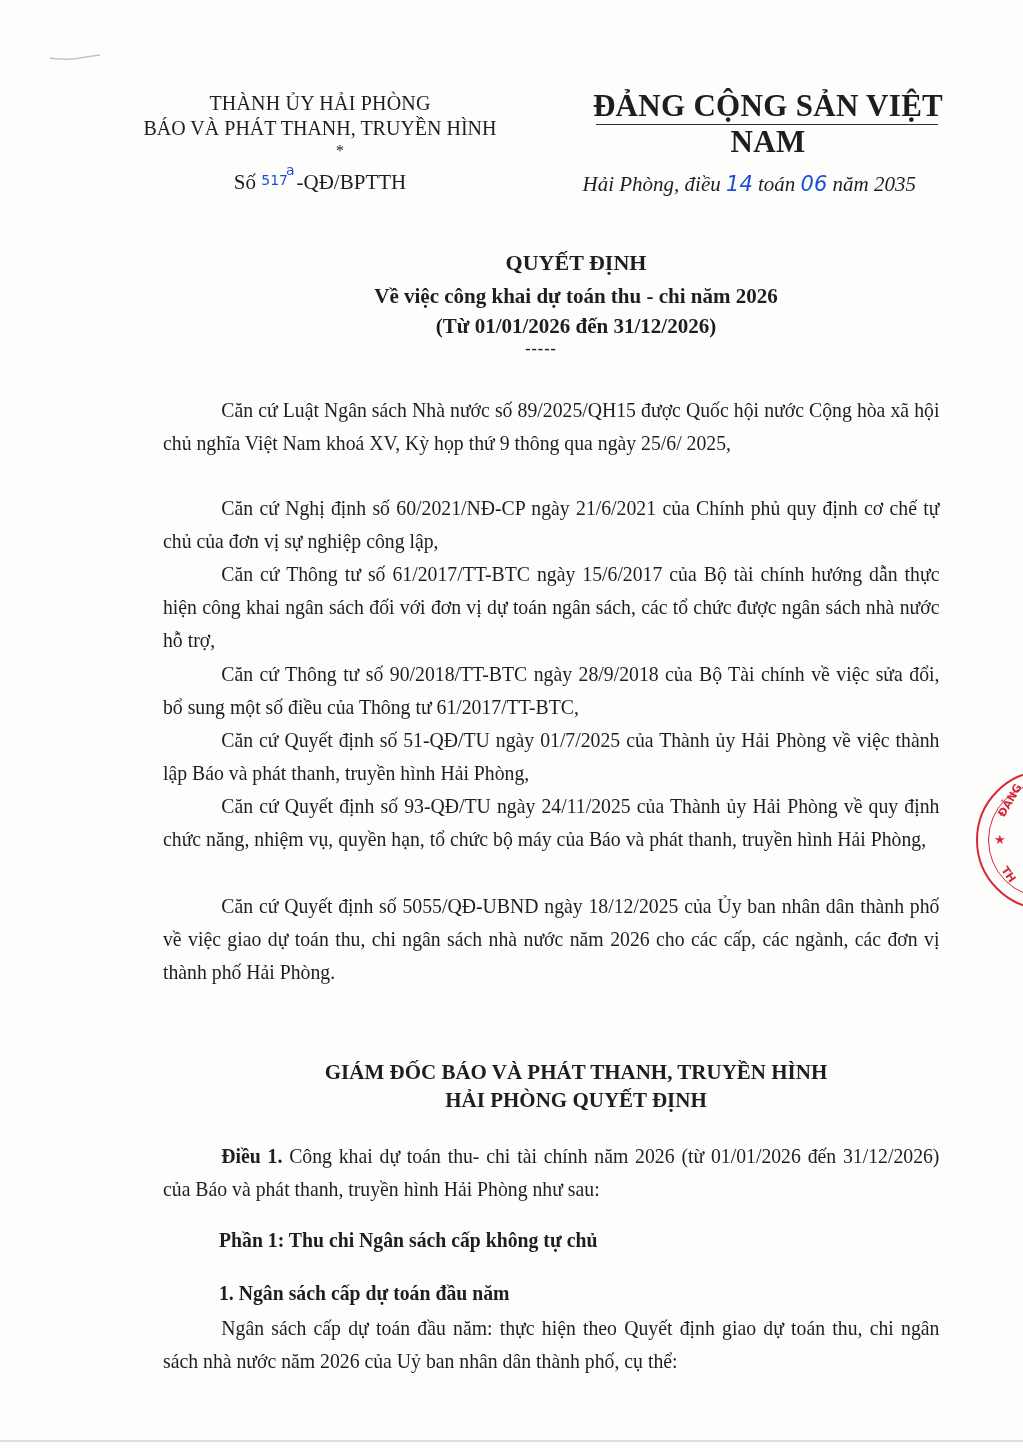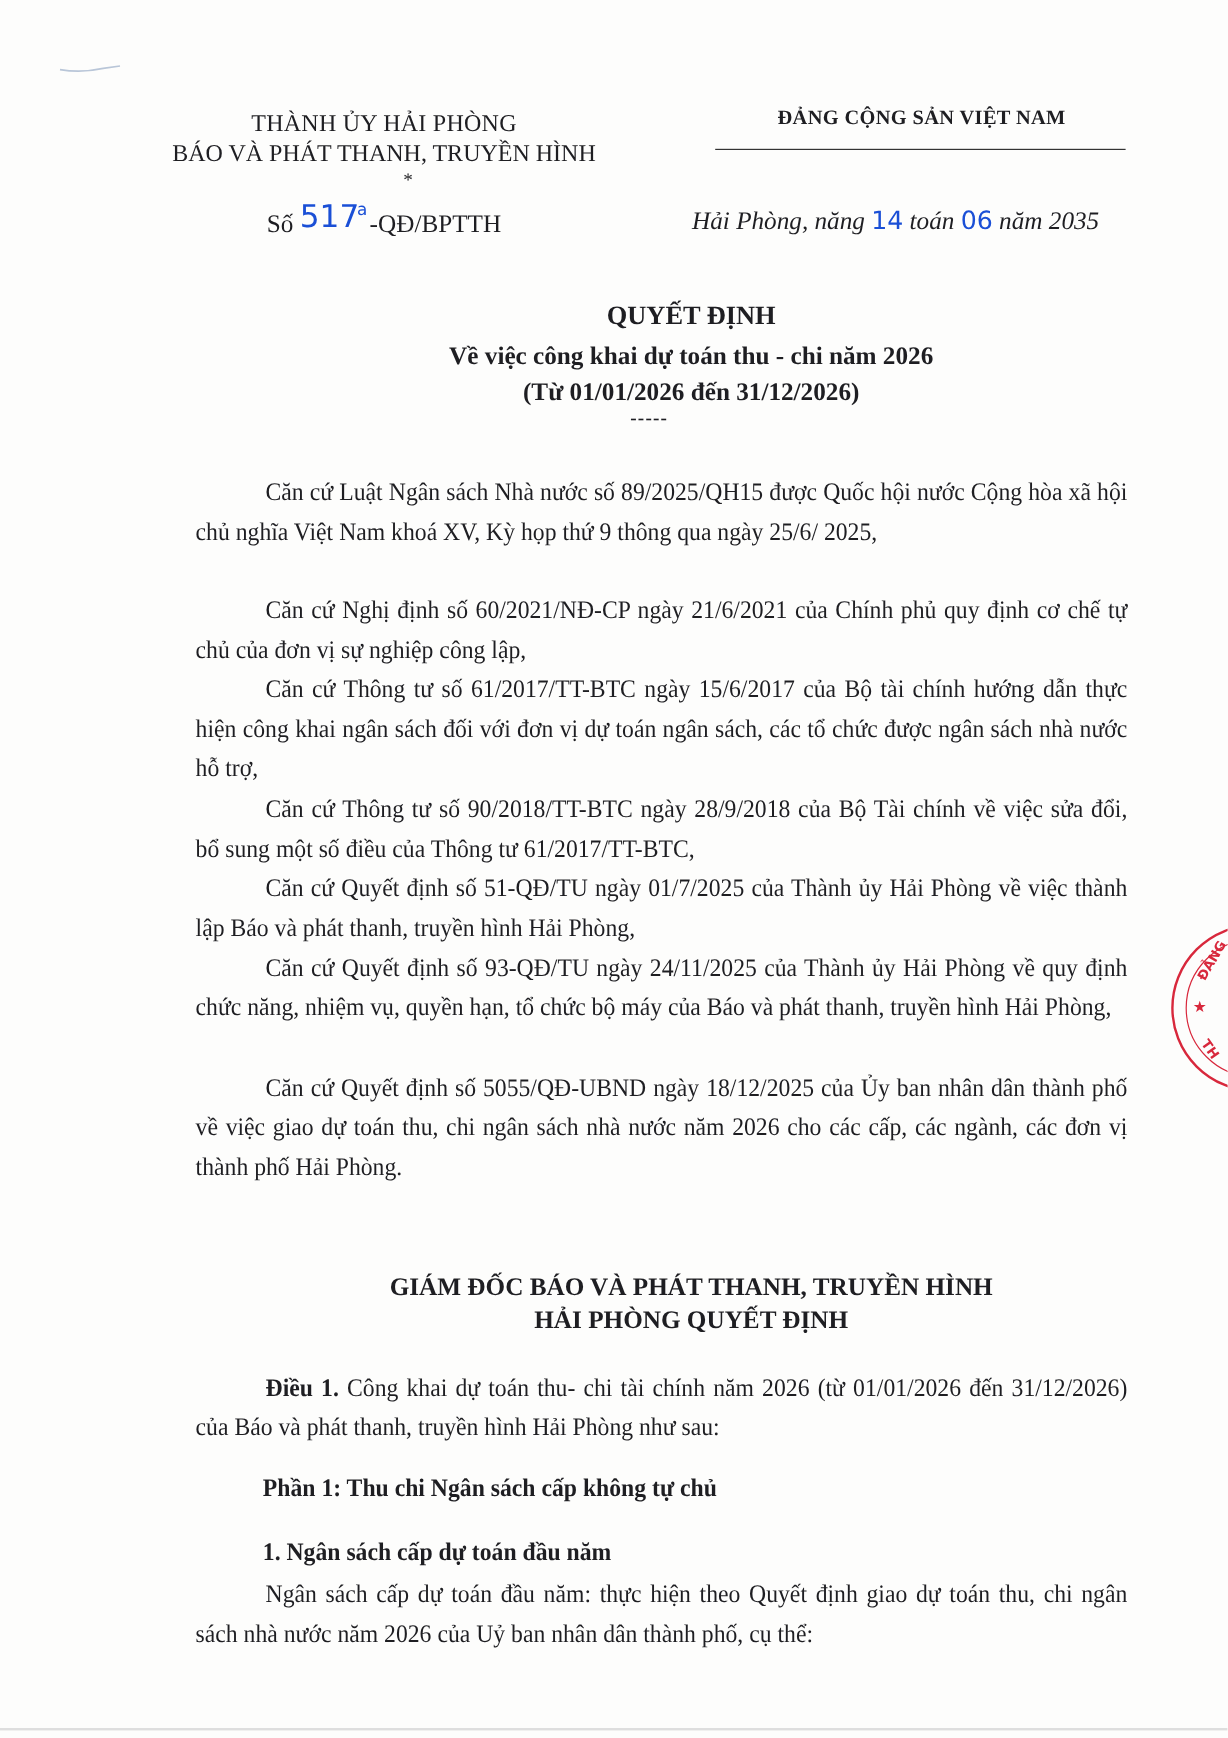--- a/index.html
+++ b/index.html
@@ -12,28 +12,28 @@
   .abs { position:absolute; }
   .center { text-align:center; }
   .bold { font-weight:bold; }
   .hand { color:#1a4fd6; font-family:"DejaVu Sans",sans-serif; font-style:normal; font-weight:normal; }
 
   
   #org-parent { left:110px; top:92px; width:420px; font-size:20px; letter-spacing:0.2px; }
   #org-name { left:110px; top:117px; width:420px; font-size:20px; font-weight:normal; }
   #org-star { left:110px; top:142px; width:420px; font-size:16px; padding-left:40px; box-sizing:border-box; }
   #doc-number { left:110px; top:170px; width:420px; font-size:21px; }
-  #doc-number .hand { font-size:26px; position:relative; top:-4px; }
+  #doc-number .hand { font-size:14px; position:relative; top:-4px; }
   #doc-number .sup { font-size:14px; position:relative; top:-14px; left:-2px; }
 
   
-  #party-name { left:568px; top:88px; width:400px; font-size:17px; font-weight:bold; letter-spacing:0.3px; }
+  #party-name { left:568px; top:88px; width:400px; font-size:31px; font-weight:bold; letter-spacing:0.3px; }
   #party-rule { left:596px; top:124px; width:342px; height:0; border-top:1.6px solid #333; }
   #place-date { left:568px; top:172px; width:400px; font-size:21px; font-style:italic; text-align:right; padding-right:52px; box-sizing:border-box; }
-  #place-date .hand { font-size:21px; }
+  #place-date .hand { font-size:21px;font-style:italic; }
 
   
   #title { left:0; top:250px; width:1023px; font-size:22px; font-weight:bold; }
   #subtitle1 { left:0; top:284px; width:1152px; font-size:21px; font-weight:bold; }
   #subtitle2 { left:0; top:314px; width:1152px; font-size:21px; font-weight:bold; }
   #title-sep { left:0; top:340px; width:1082px; font-size:16px; font-weight:bold; letter-spacing:1px; }
 
   
   .para {
     position:absolute; left:163px; width:777px;
@@ -81,21 +81,21 @@
 <div id="org-parent" class="abs center">THÀNH ỦY HẢI PHÒNG</div>
 <div id="org-name" class="abs center">BÁO VÀ PHÁT THANH, TRUYỀN HÌNH</div>
 <div id="org-star" class="abs center">*</div>
 <div id="doc-number" class="abs center">
   <span>Số </span><span class="hand">517</span><span class="hand sup">a</span><span>-QĐ/BPTTH</span>
 </div>
 
 <div id="party-name" class="abs center">ĐẢNG CỘNG SẢN VIỆT NAM</div>
 <div id="party-rule" class="abs"></div>
 <div id="place-date" class="abs">
-  <span>Hải Phòng, năng </span><span class="hand">14</span><span> toán </span><span class="hand">06</span><span> năm 2035</span>
+  <span>Hải Phòng, điều </span><span class="hand">14</span><span> toán </span><span class="hand">06</span><span> năm 2035</span>
 </div>
 
 <div id="title" class="abs center" style="width:1152px;">QUYẾT ĐỊNH</div>
 <div id="subtitle1" class="abs center">Về việc công khai dự toán thu - chi năm 2026</div>
 <div id="subtitle2" class="abs center">(Từ 01/01/2026 đến 31/12/2026)</div>
 <div id="title-sep" class="abs center">-----</div>
 
 <div id="p1" class="para">Căn cứ Luật Ngân sách Nhà nước số 89/2025/QH15 được Quốc hội nước Cộng hòa xã hội chủ nghĩa Việt Nam khoá XV, Kỳ họp thứ 9 thông qua ngày 25/6/ 2025,</div>
 <div id="p2" class="para">Căn cứ Nghị định số 60/2021/NĐ-CP ngày 21/6/2021 của Chính phủ quy định cơ chế tự chủ của đơn vị sự nghiệp công lập,</div>
 <div id="p3" class="para">Căn cứ Thông tư số 61/2017/TT-BTC ngày 15/6/2017 của Bộ tài chính hướng dẫn thực hiện công khai ngân sách đối với đơn vị dự toán ngân sách, các tổ chức được ngân sách nhà nước hỗ trợ,</div>

